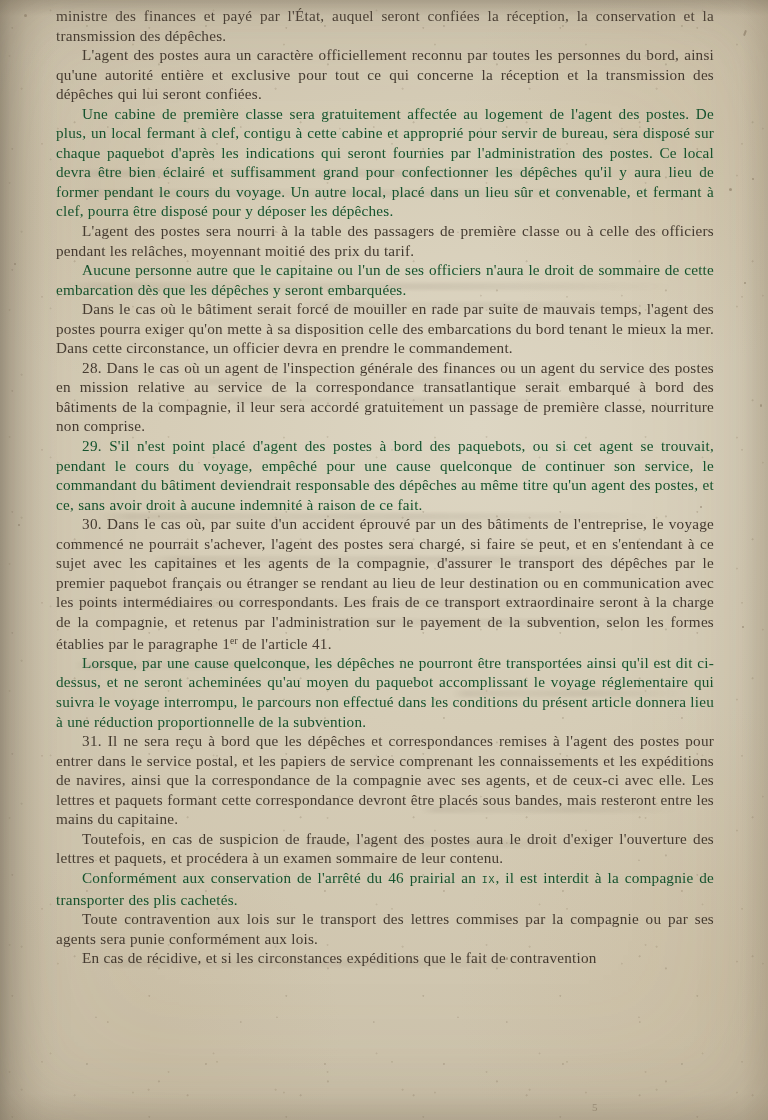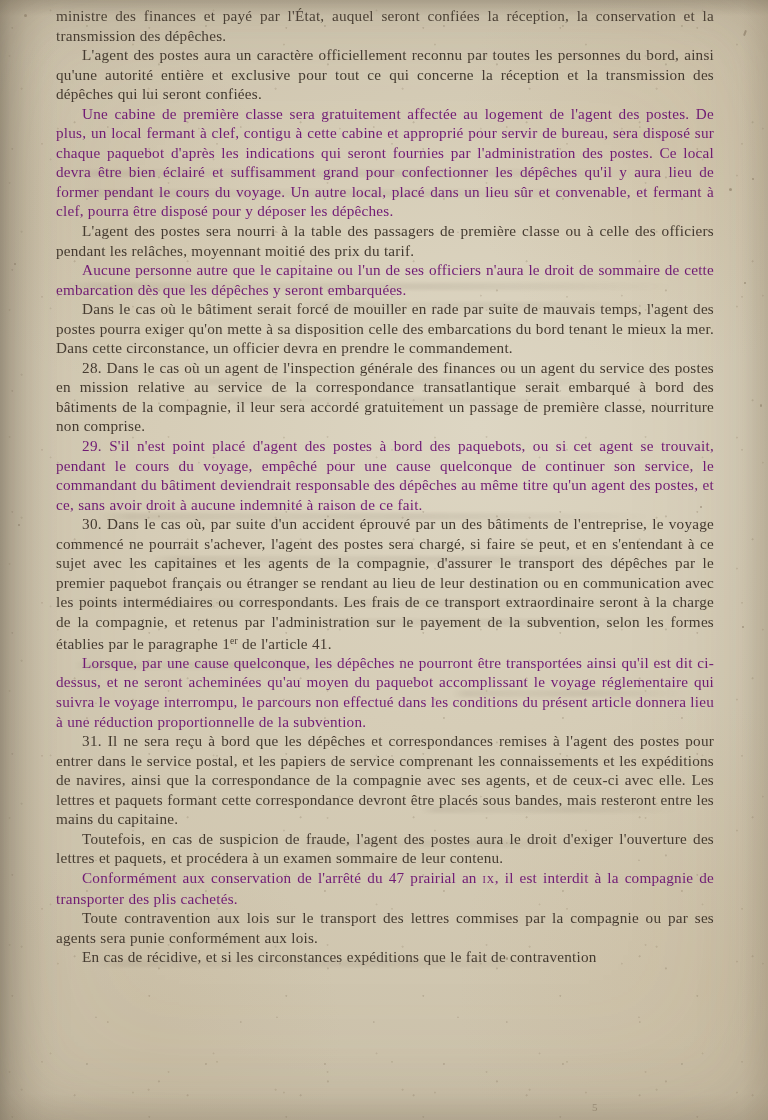--- a/index.html
+++ b/index.html
@@ -154,36 +154,37 @@
   .para.cont {
     text-indent: 0;
   }
 
   .para.last-cut {
     text-align: left;
   }
 
   
   .ink-a { color: #443a30; }
-  .ink-b { color: #701a75; }
+  .ink-b { color: #14532d; }
 
   .artnum {
     letter-spacing: 0.02em;
   }
 
   sup.ordinal {
     font-size: 0.62em;
     vertical-align: 0.52em;
     letter-spacing: 0.02em;
   }
 
   .smallcaps {
     font-variant: small-caps;
     font-size: 0.94em;
     letter-spacing: 0.06em;
+    font-family: Liberation Mono, monospace;
   }
 
   .oldfig {
     letter-spacing: 0.02em;
   }
 
   
   .ink-layer {
     position: absolute;
     inset: 0;
@@ -257,21 +258,21 @@
 
 
       <p class="para ink-a"><span class="artnum">30.</span> <span>Dans le cas où, par suite d'un accident éprouvé par un des bâtiments de l'entreprise, le voyage commencé ne pourrait s'achever, l'agent des postes sera chargé, si faire se peut, et en s'entendant à ce sujet avec les capitaines et les agents de la compagnie, d'assurer le transport des dépêches par le premier paquebot français ou étranger se rendant au lieu de leur destination ou en communication avec les points intermédiaires ou correspondants. Les frais de ce transport extraordinaire seront à la charge de la compagnie, et retenus par l'administration sur le payement de la subvention, selon les formes établies par le paragraphe </span><span class="oldfig">1</span><sup class="ordinal">er</sup><span> de l'article 41.</span></p>
 
       <p class="para ink-b">Lorsque, par une cause quelconque, les dépêches ne pourront être transportées ainsi qu'il est dit ci-dessus, et ne seront acheminées qu'au moyen du paquebot accomplissant le voyage réglementaire qui suivra le voyage interrompu, le parcours non effectué dans les conditions du présent article donnera lieu à une réduction proportionnelle de la subvention.</p>
 
       <p class="para ink-a"><span class="artnum">31.</span> <span>Il ne sera reçu à bord que les dépêches et correspondances remises à l'agent des postes pour entrer dans le service postal, et les papiers de service comprenant les connaissements et les expéditions de navires, ainsi que la correspondance de la compagnie avec ses agents, et de ceux-ci avec elle. Les lettres et paquets formant cette correspondance devront être placés sous bandes, mais resteront entre les mains du capitaine.</span></p>
 
       <p class="para ink-a">Toutefois, en cas de suspicion de fraude, l'agent des postes aura le droit d'exiger l'ouverture des lettres et paquets, et procédera à un examen sommaire de leur contenu.</p>
 
-      <p class="para ink-b"><span>Conformément aux conservation de l'arrêté du </span><span class="oldfig">47</span><span> prairial an </span><span class="smallcaps">ix</span><span>, il est interdit à la compagnie de transporter des plis cachetés.</span></p>
+      <p class="para ink-b"><span>Conformément aux conservation de l'arrêté du </span><span class="oldfig">46</span><span> prairial an </span><span class="smallcaps">ix</span><span>, il est interdit à la compagnie de transporter des plis cachetés.</span></p>
 
       <p class="para ink-a">Toute contravention aux lois sur le transport des lettres commises par la compagnie ou par ses agents sera punie conformément aux lois.</p>
 
       <p class="para last-cut ink-a">En cas de récidive, et si les circonstances expéditions que le fait de contravention</p>
 
     </div>
   </div>
 
   <div class="fleck" style="left:744px; top:30px;  width:2px; height:6px; border-radius:1px; transform:rotate(20deg);"></div>
   <div class="fleck" style="left:752px; top:178px; width:2px; height:2px;"></div>

